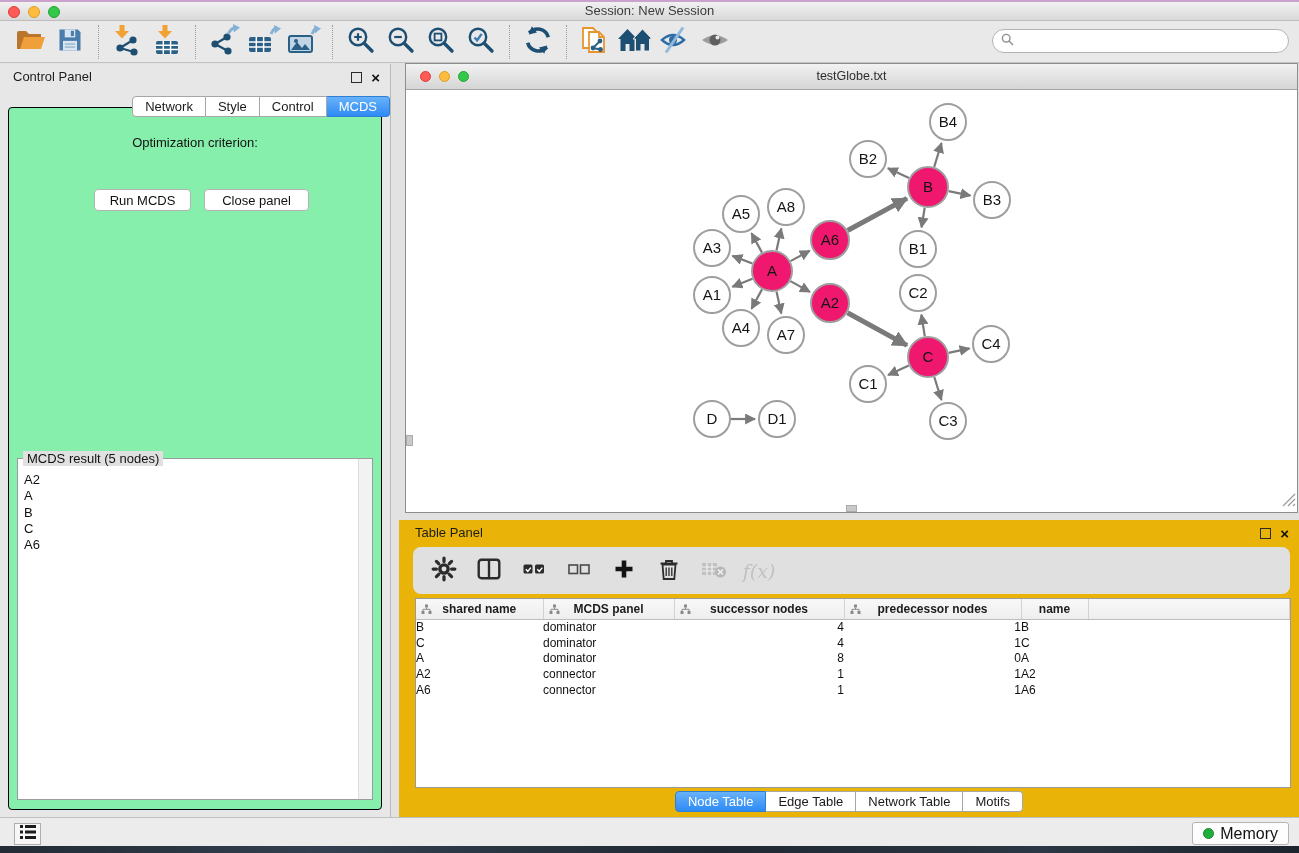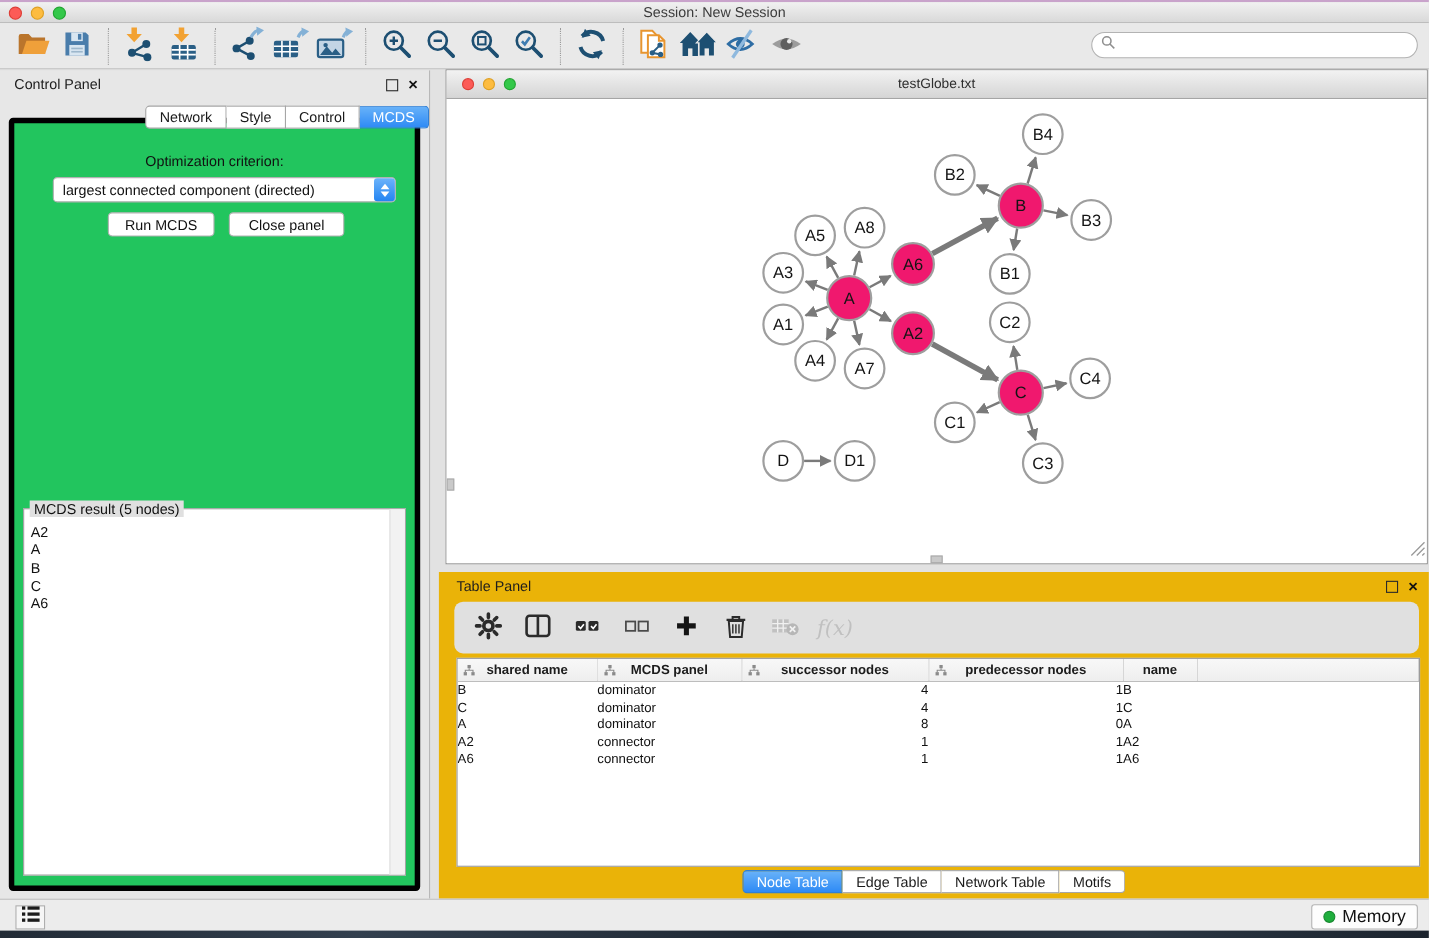--- a/index.html
+++ b/index.html
@@ -34,22 +34,22 @@
   #control-panel{position:absolute;top:64px;left:0;width:391px;height:753px;background:#e7e7e7;
     border-right:1px solid #b8b8b8;box-sizing:border-box}
   #control-panel .panel-header-title{padding-left:13px}
   #cp-tabs{position:absolute;top:32px;left:0;right:0;display:flex;justify-content:flex-end;z-index:3}
   .seg-btn{height:21px;line-height:20px;padding:0 12px;font-size:13px;background:#fff;
     border:1px solid #a6a6a6;border-left:none;color:#1a1a1a;cursor:default;
     font-family:"Liberation Sans",sans-serif;box-sizing:border-box}
   .seg-btn:first-child{border-left:1px solid #a6a6a6;border-radius:4px 0 0 4px}
   .seg-btn:last-child{border-radius:0 4px 4px 0}
   .seg-btn.active{background:linear-gradient(#68b2f9,#2e8af5);color:#fff;border-color:#2f7fd6}
-  #cp-content{position:absolute;top:43px;left:8px;right:8px;bottom:7px;background:#22c55e;
-    border:5px solid #000000;border-radius:4px}
+  #cp-content{position:absolute;top:43px;left:8px;right:8px;bottom:7px;background:#86efac;
+    border:1px solid #000000;border-radius:4px}
   #opt-label{position:absolute;top:27px;left:0;right:0;text-align:center;font-size:13px;color:#111}
   #criterion-combo{position:absolute;top:49px;left:35px;width:312px;height:23px;background:#fff;
     border:1px solid #b2b2b2;border-radius:4px;box-sizing:border-box;display:flex;align-items:center}
   #criterion-combo .combo-text{flex:1;font-size:13px;padding-left:8px;color:#111;white-space:nowrap}
   #combo-stepper{width:19px;height:21px;border-radius:3px;margin-right:0;
     background:linear-gradient(#6cb3fa,#2384f2);display:flex;flex-direction:column;
     align-items:center;justify-content:center;gap:2px}
   .chev-up{width:0;height:0;border-left:4px solid transparent;border-right:4px solid transparent;border-bottom:5px solid #fff}
   .chev-dn{width:0;height:0;border-left:4px solid transparent;border-right:4px solid transparent;border-top:5px solid #fff}
   .mac-btn{position:absolute;top:81px;height:22px;background:#fff;border:1px solid #b2b2b2;border-radius:4px;
@@ -270,27 +270,20 @@
     <span class="close-x">×</span>
   </div>
   <div id="cp-tabs">
       <button class="seg-btn">Network</button>
       <button class="seg-btn">Style</button>
       <button class="seg-btn">Control</button>
       <button class="seg-btn active">MCDS</button>
     </div>
   <div id="cp-content">
     <div id="opt-label">Optimization criterion:</div>
-    <div id="criterion-combo">
-      <span class="combo-text">largest connected component (directed)</span>
-      <span id="combo-stepper">
-        <span class="chev-up"></span>
-          <span class="chev-dn"></span>
-      </span>
-    </div>
     <button class="mac-btn" id="run-btn">Run MCDS</button>
     <button class="mac-btn" id="close-btn">Close panel</button>
     <div id="result-box">
       <div id="result-legend">MCDS result (5 nodes)</div>
       <div id="result-list">
           <div class="result-item">A2</div>
           <div class="result-item">A</div>
           <div class="result-item">B</div>
           <div class="result-item">C</div>
           <div class="result-item">A6</div>

